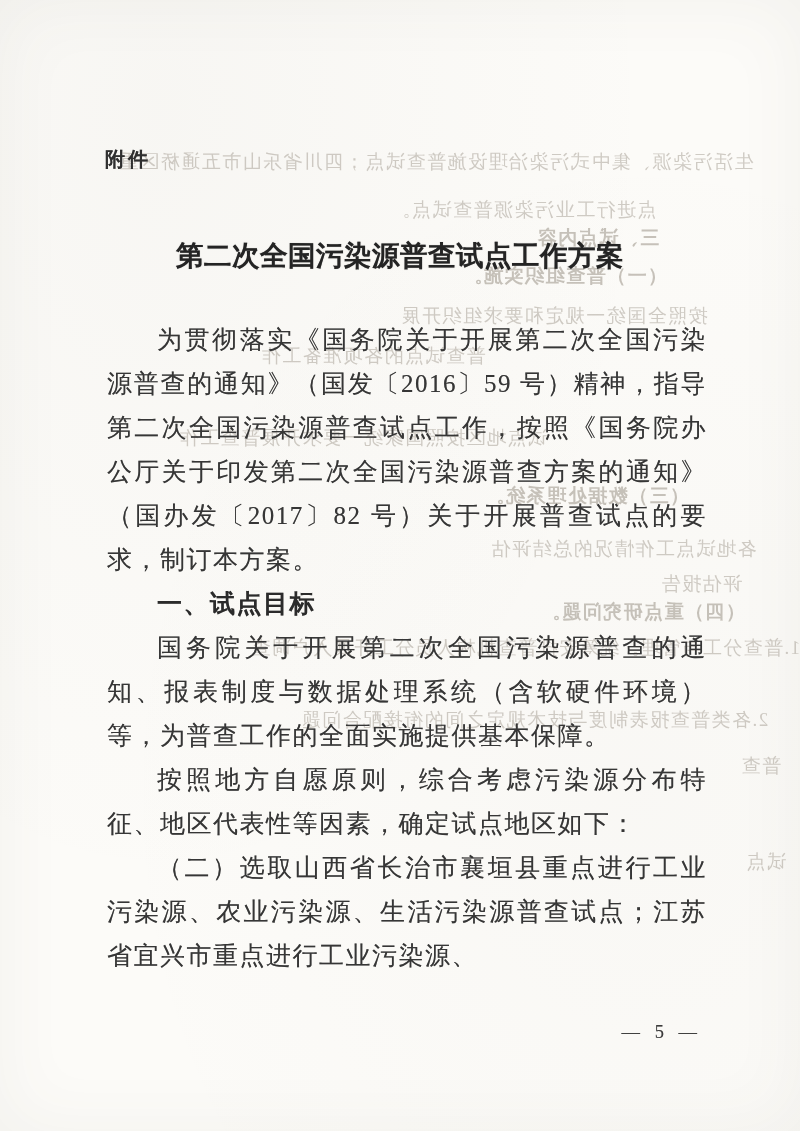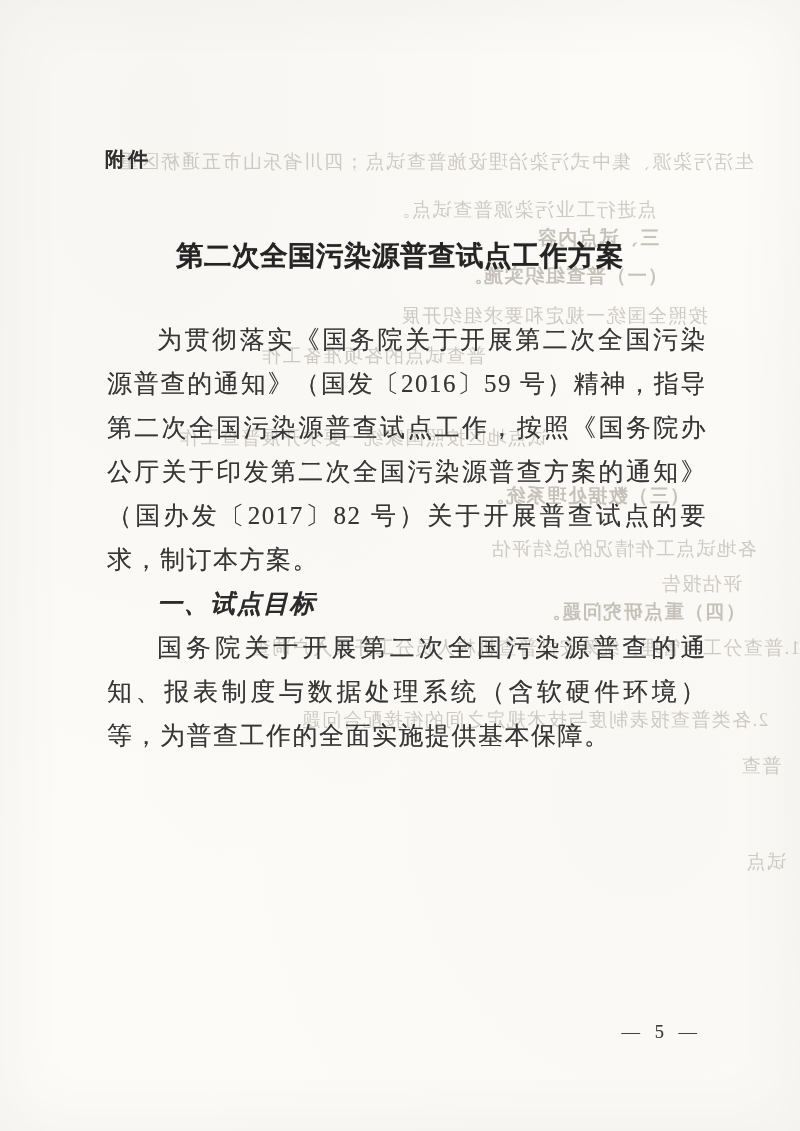--- a/index.html
+++ b/index.html
@@ -74,21 +74,20 @@
   }
   .body-text p, .body-text h2 {
     margin: 0;
     padding: 0;
     text-indent: 2em;
     font-size: inherit;
   }
   .body-text h2 {
     font-weight: 700;
     color: #2b2b2b;
-    font-style: italic;
   }
 
   .page-number {
     position: absolute;
     top: 1022px;
     right: 98px;
     font-size: 18.5px;
     letter-spacing: 5px;
     color: #3c3c3c;
     text-shadow: 0 0 0.5px rgba(60,60,60,0.5);
@@ -120,18 +119,20 @@
   <div class="ink-layer">
 
     <div class="attachment">附件</div>
 
     <h1 class="doc-title">第二次全国污染源普查试点工作方案</h1>
 
     <div class="body-text" id="content">
         <p>为贯彻落实《国务院关于开展第二次全国污染源普查的通知》（国发〔2016〕59 号）精神，指导第二次全国污染源普查试点工作，按照《国务院办公厅关于印发第二次全国污染源普查方案的通知》（国办发〔2017〕82 号）关于开展普查试点的要求，制订本方案。</p>
         <h2>一、试点目标</h2>
         <p>国务院关于开展第二次全国污染源普查的通知、报表制度与数据处理系统（含软硬件环境）等，为普查工作的全面实施提供基本保障。</p>
+        <p>按照地方自愿原则，综合考虑污染源分布特征、地区代表性等因素，确定试点地区如下：</p>
+        <p>（二）选取山西省长治市襄垣县重点进行工业污染源、农业污染源、生活污染源普查试点；江苏省宜兴市重点进行工业污染源、</p>
       </div>
 
     <div class="page-number">— 5 —</div>
   </div>
 
 </div>
 
 </body></html>

